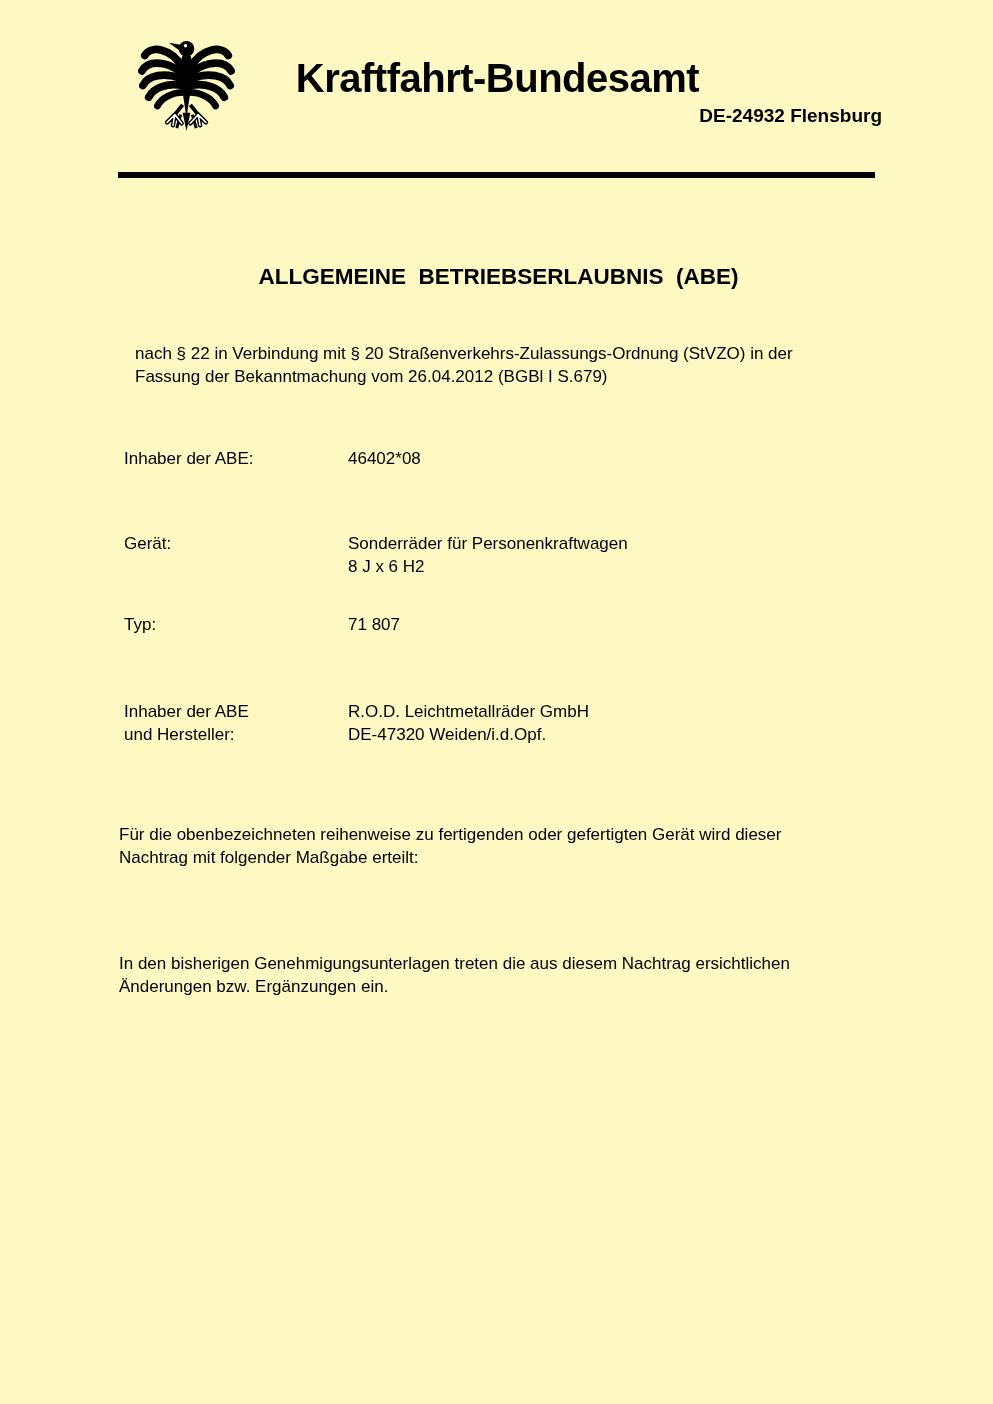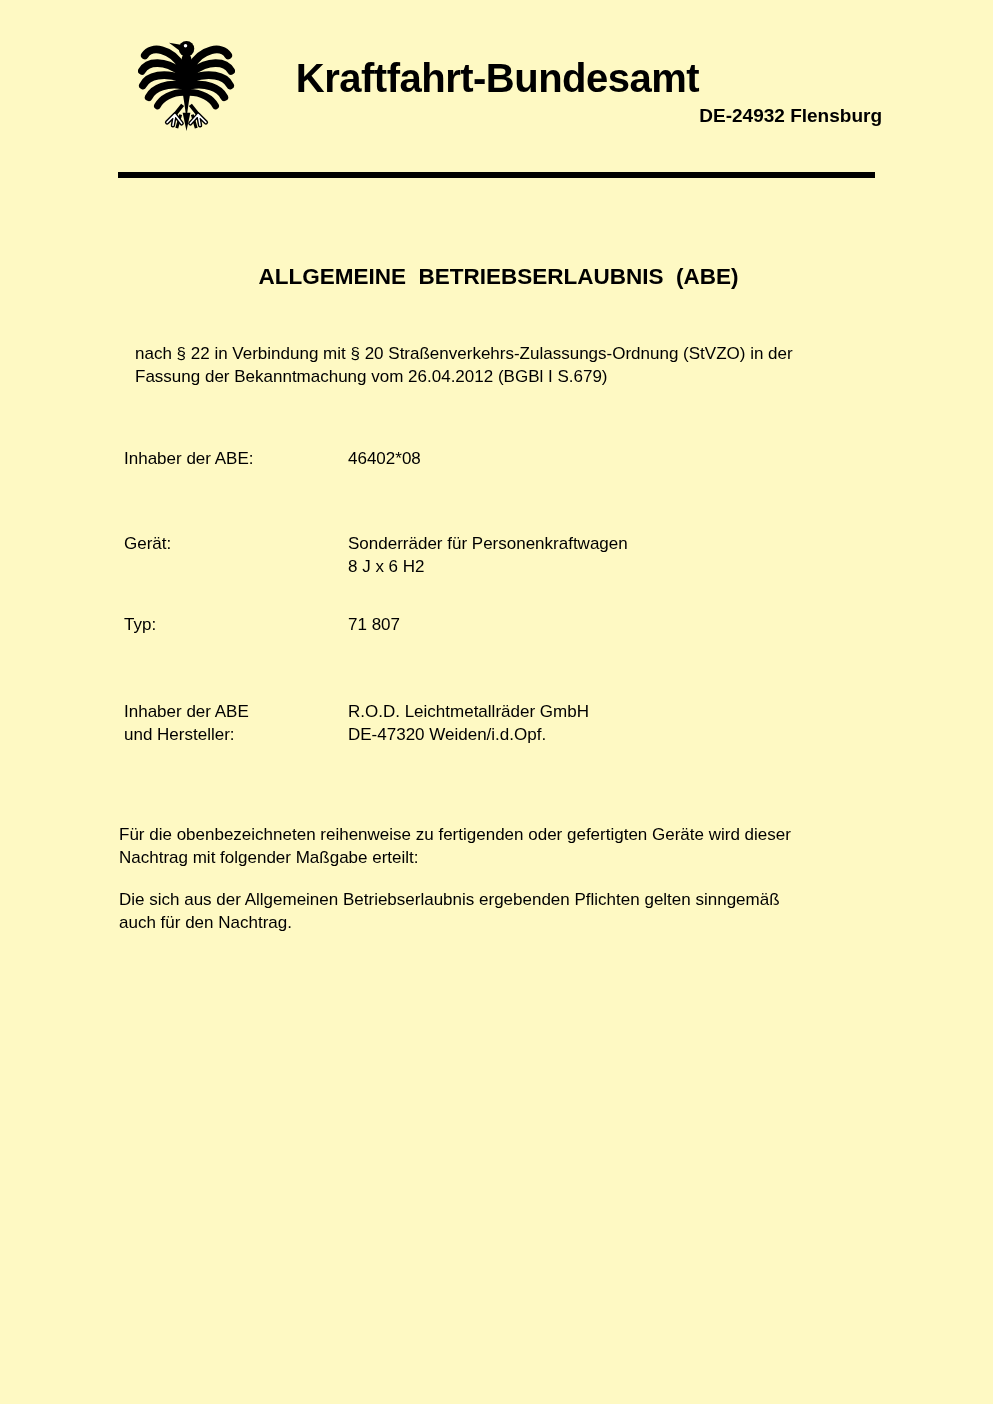--- a/index.html
+++ b/index.html
@@ -153,20 +153,20 @@
     <div class="field-value pre">71 807</div>
   </div>
 
   <div class="abs field-row body-text" style="top:700px">
     <div class="field-label pre">Inhaber der ABE
 und Hersteller:</div>
     <div class="field-value pre">R.O.D. Leichtmetallräder GmbH
 DE-47320 Weiden/i.d.Opf.</div>
   </div>
 
-  <div class="abs closing body-text pre" style="top:823px">Für die obenbezeichneten reihenweise zu fertigenden oder gefertigten Geräte wird dieser
+  <div class="abs closing body-text pre" style="top:823px">Für die obenbezeichneten reihenweise zu fertigenden oder gefertigten Gerät wird dieser
 Nachtrag mit folgender Maßgabe erteilt:</div>
 
-  <div class="abs closing body-text pre" style="top:888px">Die sich aus der Allgemeinen Betriebserlaubnis ergebenden Pflichten gelten sinngemäß
-auch für den Nachtrag.</div>
 
+  <div class="abs closing body-text pre" style="top:952px">In den bisherigen Genehmigungsunterlagen treten die aus diesem Nachtrag ersichtlichen
+Änderungen bzw. Ergänzungen ein.</div>
 
 </div>
 
 </body></html>

